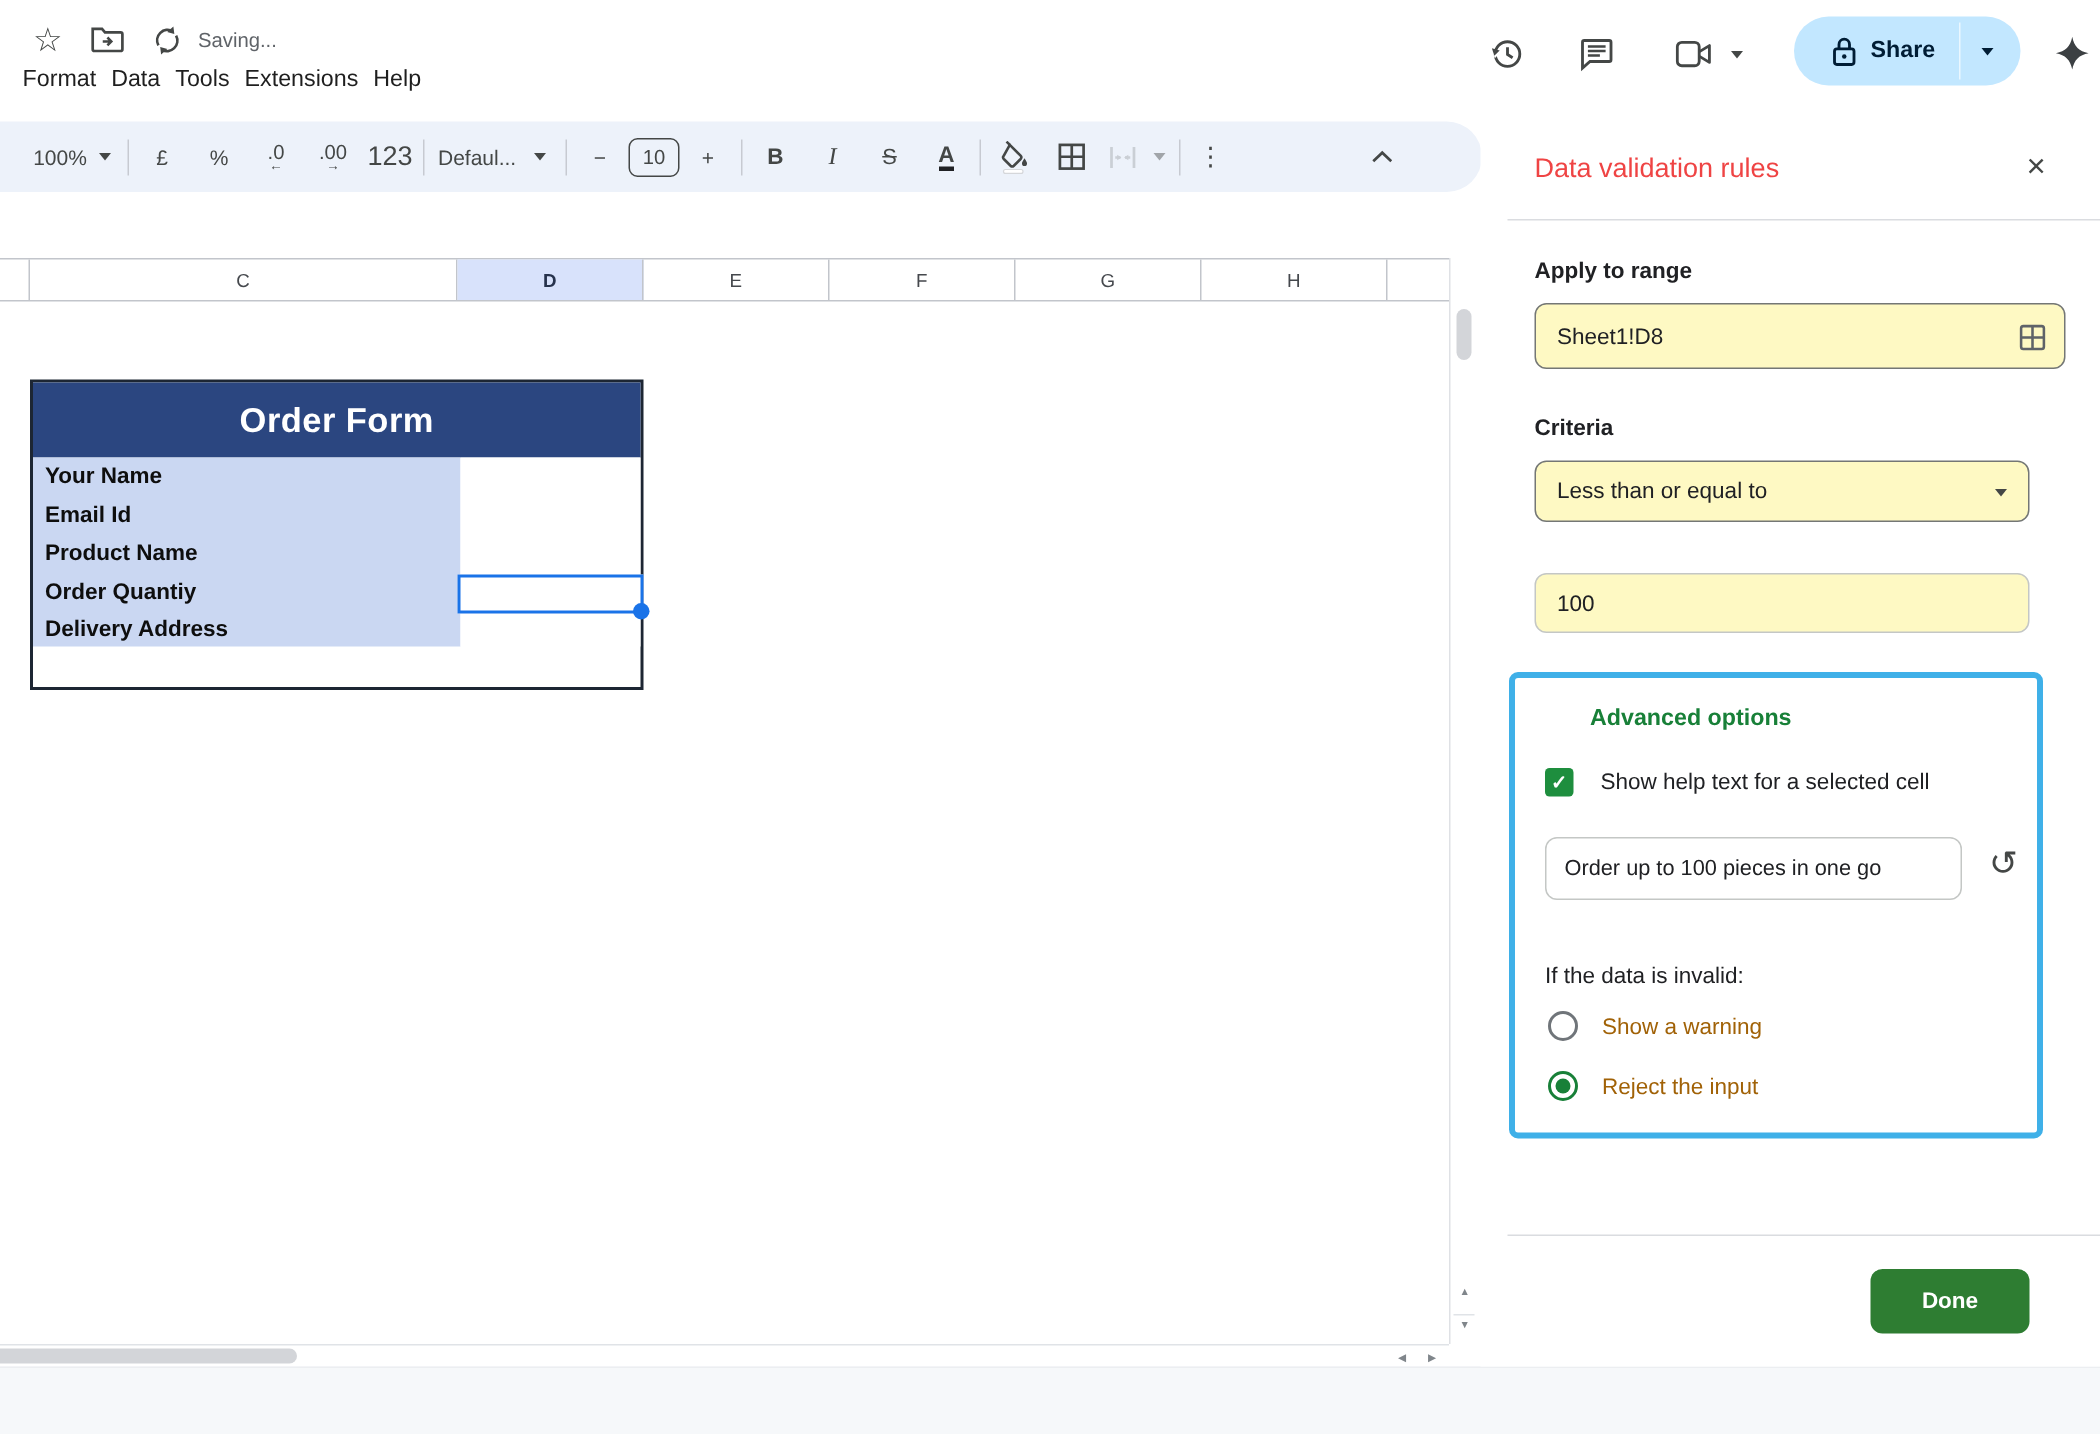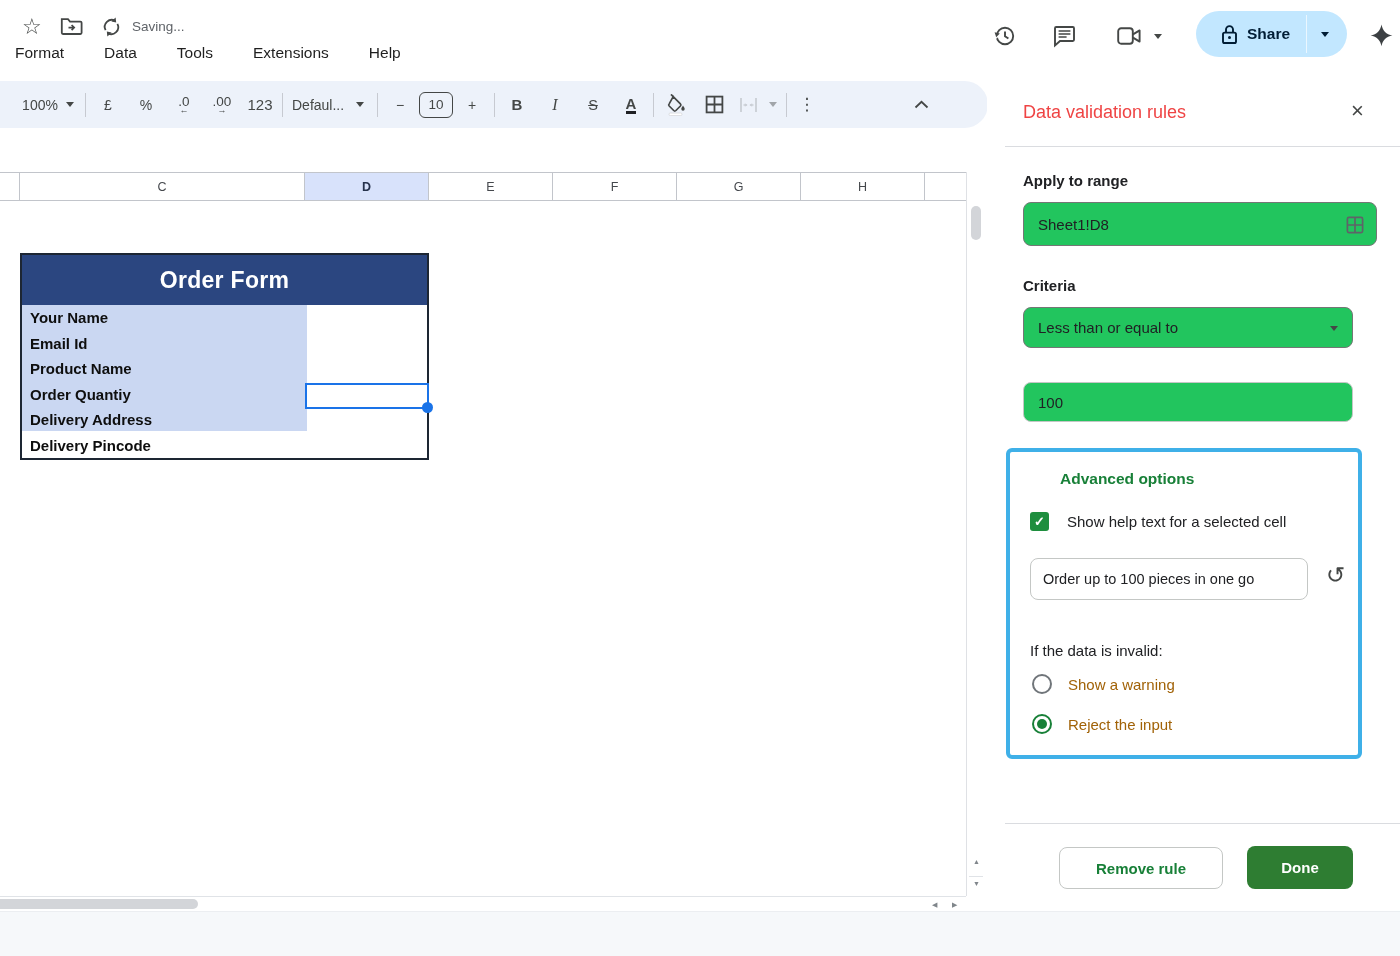--- a/index.html
+++ b/index.html
@@ -6,21 +6,21 @@
   html,body { width:1400px; height:956px; overflow:hidden; background:#fff;
     font-family:"Liberation Sans", sans-serif; color:#202124; }
   .abs { position:absolute; }
   #stage { position:relative; width:1400px; height:956px; background:#fff; }
 
   
   #topbar { left:0; top:0; width:1400px; height:80px; background:#fff; }
   .tb-icon { position:absolute; color:#444746; }
   #star-ic { left:22px; top:14px; font-size:22px; }
   #saving-txt { left:132px; top:19px; font-size:13.5px; color:#5f6368; }
-  #menu-row { position:absolute; left:15px; top:44px; display:flex; gap:40px; }
+  #menu-row { position:absolute; left:15px; top:44px; display:flex; gap:10px; }
   .menu-item { font-size:15.5px; color:#1f1f1f; cursor:default; }
   #share-pill { position:absolute; left:1196px; top:11px; width:151px; height:46px;
     background:#c2e7ff; border-radius:23px; display:flex; align-items:center; }
   #share-label { font-size:15.5px; font-weight:700; color:#001d35; margin-left:8px; }
   #share-divider { position:absolute; left:110px; top:4px; width:1px; height:38px; background:#ffffffaa; }
   .caret { width:0; height:0; border-left:4.5px solid transparent; border-right:4.5px solid transparent;
     border-top:5.5px solid #444746; display:inline-block; }
   .caret.dk { border-top-color:#001d35; }
 
   
@@ -72,21 +72,21 @@
   #hscroll { left:0; top:896px; width:966px; height:15px; background:#fff; border-top:1px solid #e0e3e7; }
   #hthumb { position:absolute; left:0; top:2px; width:198px; height:10px; border-radius:0 5px 5px 0; background:#d3d5d9; }
   #bottomstrip { left:0; top:911px; width:1400px; height:45px; background:#f6f8fa; border-top:1px solid #eceef1; }
 
   
   #panel { left:987px; top:80px; width:413px; height:831px; background:#fff; }
   #panel-title { position:absolute; left:36px; top:22px; font-size:18px; color:#ef4444; }
   #panel-close { position:absolute; left:364px; top:20px; font-size:22px; color:#444746; line-height:22px; }
   .p-divider { position:absolute; left:18px; right:0; height:1px; background:#dadce0; }
   .p-label { position:absolute; left:36px; font-size:15px; color:#202124;font-weight:bold; }
-  .p-input { position:absolute; left:36px; border:1px solid #747775; border-radius:8px; background:#22c55e;
+  .p-input { position:absolute; left:36px; border:1px solid #747775; border-radius:8px; background:#fef9c3;
     display:flex; align-items:center; padding:0 14px; font-size:15px; color:#202124; }
   .p-input.lt { border-color:#c4c7c5; }
   #range-grid-ic { position:absolute; right:12px; top:13px; }
   #crit-caret { position:absolute; right:14px; top:18px; }
 
   #adv-box { position:absolute; left:19px; top:368px; width:356px; height:311px;
     border:4px solid #3fb0e8; border-radius:6px; background:#fff; }
   #adv-title { position:absolute; left:50px; top:18px; font-size:15.5px; font-weight:700; color:#188038; }
   #adv-check-row { position:absolute; left:20px; top:60px; display:flex; align-items:center; gap:18px; }
   #adv-checkbox { width:19px; height:19px; background:#1e8e3e; border-radius:3px; color:#fff;
@@ -197,21 +197,21 @@
           <span>.0</span>
           <small>←</small>
         </span>
     </span>
     <span class="t-item">
       <span class="dec">
           <span>.00</span>
           <small>→</small>
         </span>
     </span>
-    <span class="t-item" style="font-size:15px;">123</span>
+    <span class="t-item" style="font-size:18px;">123</span>
     <span class="t-div"></span>
     <span class="t-item" id="t-font">Defaul...</span>
     <span class="caret" style="margin:0 10px 0 4px;"></span>
     <span class="t-div"></span>
     <span class="t-item">−</span>
     <span class="t-item" id="t-size-box">10</span>
     <span class="t-item">+</span>
     <span class="t-div"></span>
     <span class="t-item t-b">B</span>
     <span class="t-item t-i">I</span>
@@ -265,21 +265,20 @@
 
   <div id="oftable" class="abs">
     <div id="of-header">Order Form</div>
     <div id="of-body">
       <div id="of-labels">
         <div class="of-row">Your Name</div>
         <div class="of-row">Email Id</div>
         <div class="of-row">Product Name</div>
         <div class="of-row">Order Quantiy</div>
         <div class="of-row">Delivery Address</div>
-        <div class="of-row">Delivery Pincode</div>
       </div>
       <div id="of-cells"></div>
     </div>
     <div id="sel-cell">
       <span id="sel-dot"></span>
     </div>
   </div>
 
   <div id="vscroll" class="abs">
     <span id="vthumb"></span>
@@ -334,17 +333,16 @@
         <span class="radio"></span>
         <span class="radio-label">Show a warning</span>
       </div>
       <div class="radio-row" style="top:262px;">
         <span class="radio on"></span>
         <span class="radio-label">Reject the input</span>
       </div>
     </div>
 
     <div class="p-divider" style="top:743px;"></div>
-    <div id="remove-btn">Remove rule</div>
     <div id="done-btn">Done</div>
   </div>
 
 </div>
 
 </body></html>

